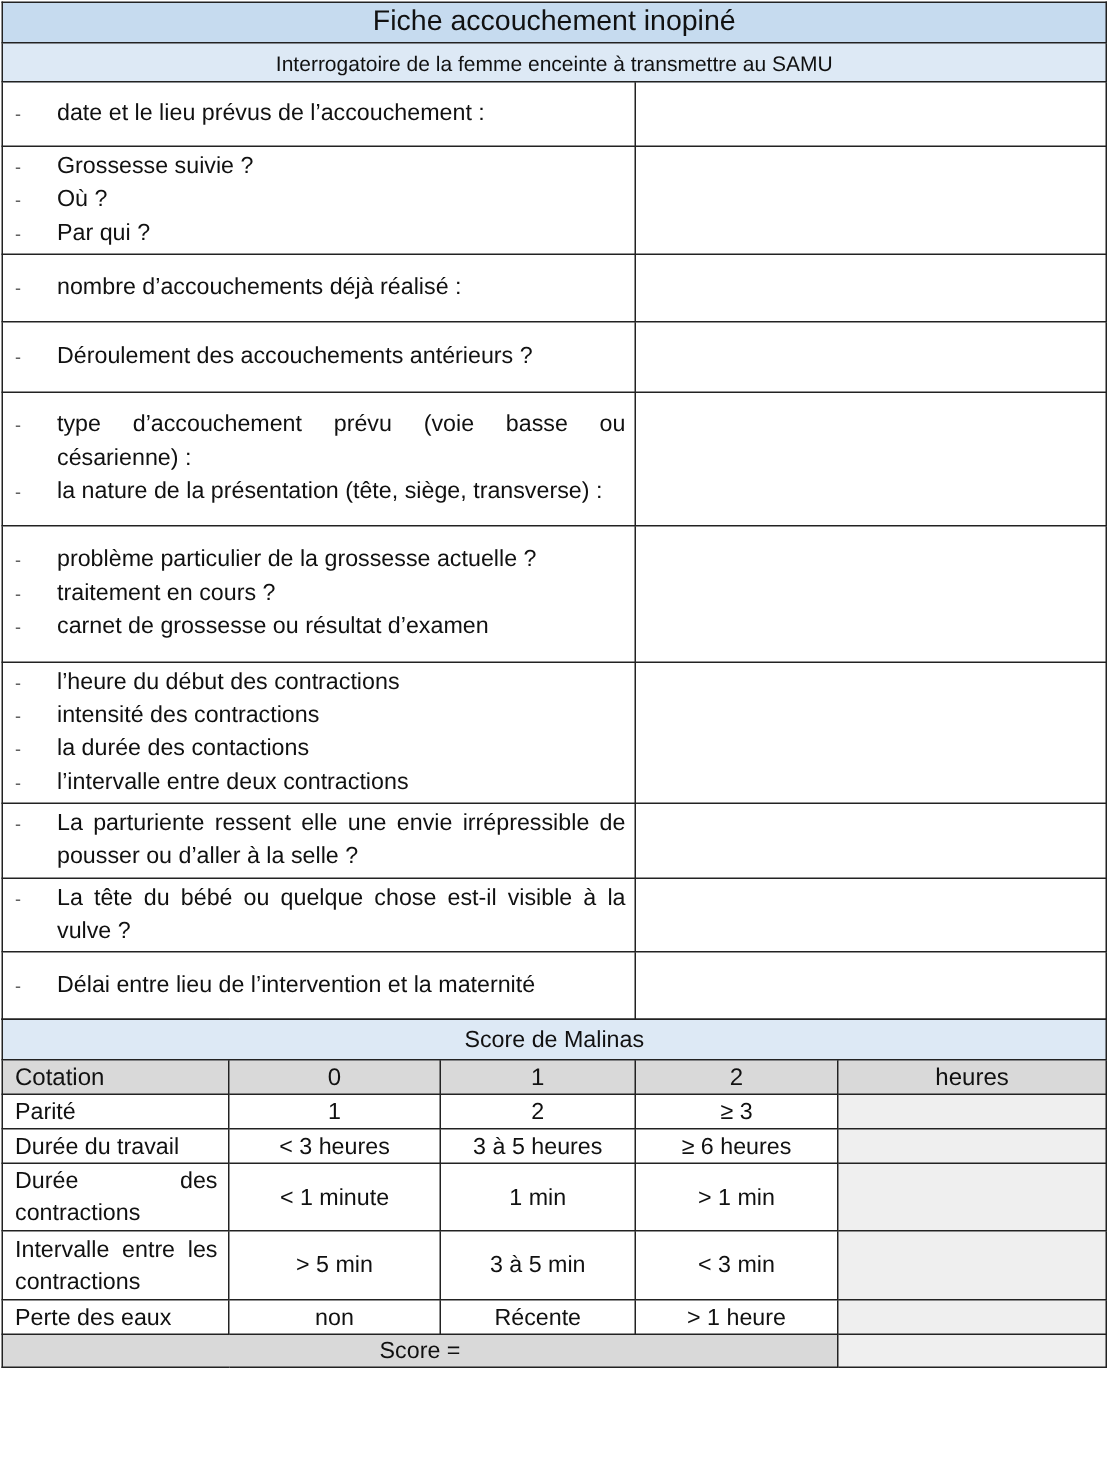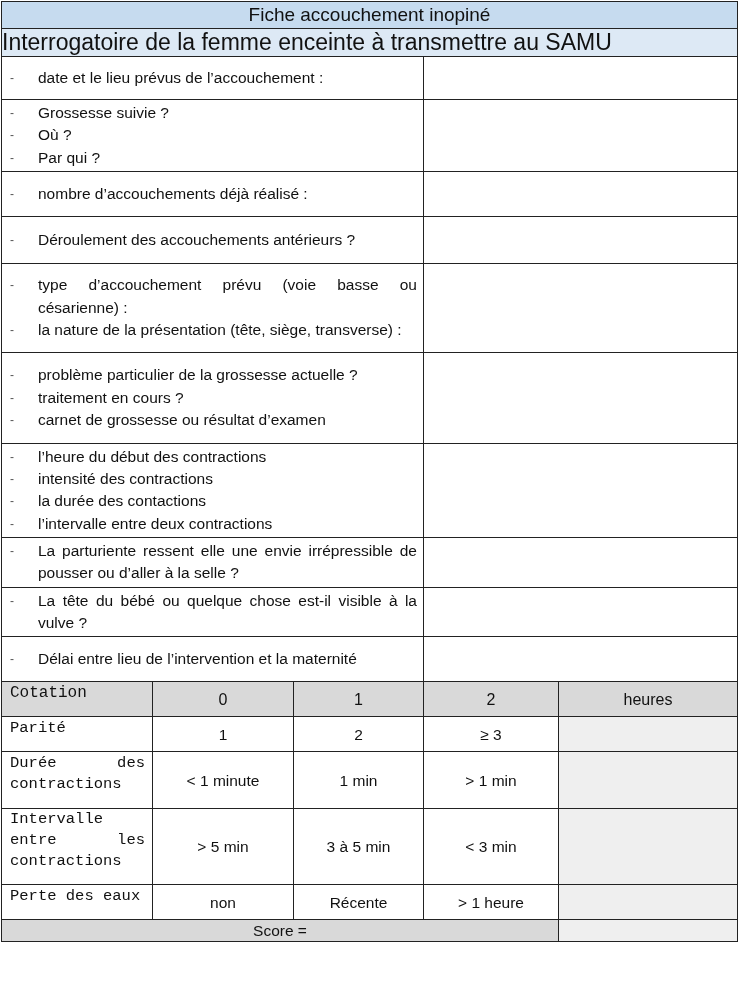--- a/index.html
+++ b/index.html
@@ -1,31 +1,31 @@
 <!DOCTYPE html>
 <html><head>
 <meta charset="utf-8">
 <style>
   html, body { margin:0; padding:0; background:#ffffff; }
   body { width:739px; height:982px; overflow:hidden; font-family:"Liberation Sans", sans-serif; color:#111; }
   .wrap { position:absolute; left:1px; top:1px; width:736px; }
   table { border-collapse:collapse; width:736px; table-layout:fixed;border-radius:22px; }
   td { border:1px solid #222; padding:0; vertical-align:middle; }
   .t1 { background:#c6dbef; text-align:center; font-size:19px; height:26px; }
-  .t2 { background:#dde9f5; font-size:23px; height:25px; }
+  .t2 { background:#dde9f5; text-align:center; font-size:14px; height:25px; }
   .q { font-size:15.5px; line-height:22.3px; padding:2px 6px 2px 8px; }
   .ans { width:313px; }
   .item { display:flex; text-align:justify; }
   .dash { width:28px; flex:0 0 28px; font-size:12px; color:#555; }
   .txt { flex:1; text-align:justify; }
   .plain { display:block; }
   .t3 { background:#dde9f5; text-align:center; font-size:19px; height:26px; }
   table.mal td { font-size:15.5px; line-height:21px; text-align:center; }
   table.mal .hdr td { background:#d9d9d9; height:22px; font-size:16px; }
-  table.mal .lbl { text-align:left; padding:0 7px 12px 8px;font-family:Liberation Mono, monospace; }
+  table.mal .lbl { text-align:left; padding:0 7px 0 8px; }
   table.mal .lbl.just { text-align:justify; text-align-last:auto; }
   table.mal .tot { background:#efefef; }
   table.mal .score { background:#d9d9d9; height:21px; }
 </style>
 </head>
 <body>
 
 <div class="wrap">
   <table>
     <colgroup>
@@ -167,37 +167,47 @@
   </table>
   <table class="mal" style="margin-top:-1px">
     <colgroup>
         <col style="width:151px">
         <col style="width:141px">
         <col style="width:130px">
         <col style="width:135px">
         <col style="width:179px">
       </colgroup>
     <tbody>
+        <tr>
+          <td colspan="5" class="t3">Score de Malinas</td>
+        </tr>
     <tr class="hdr">
       <td class="lbl">Cotation</td>
       <td>0</td>
       <td>1</td>
       <td>2</td>
       <td>heures</td>
     </tr>
     </tbody>
       <tbody id="mbody">
         <tr>
           <td class="lbl" style="height: 22px;">Parité</td>
           <td style="height: 22px;">1</td>
           <td style="height: 22px;">2</td>
           <td style="height: 22px;">≥ 3</td>
           <td class="tot"></td>
         </tr>
         <tr>
+          <td class="lbl" style="height: 22px;">Durée du travail</td>
+          <td style="height: 22px;">&lt; 3 heures</td>
+          <td style="height: 22px;">3 à 5 heures</td>
+          <td style="height: 22px;">≥ 6 heures</td>
+          <td class="tot"></td>
+        </tr>
+        <tr>
           <td class="lbl just" style="height: 44px;">Durée des contractions</td>
           <td style="height: 44px;">&lt; 1 minute</td>
           <td style="height: 44px;">1 min</td>
           <td style="height: 44px;">&gt; 1 min</td>
           <td class="tot"></td>
         </tr>
         <tr>
           <td class="lbl just" style="height: 45px;">Intervalle entre les contractions</td>
           <td style="height: 45px;">&gt; 5 min</td>
           <td style="height: 45px;">3 à 5 min</td>

